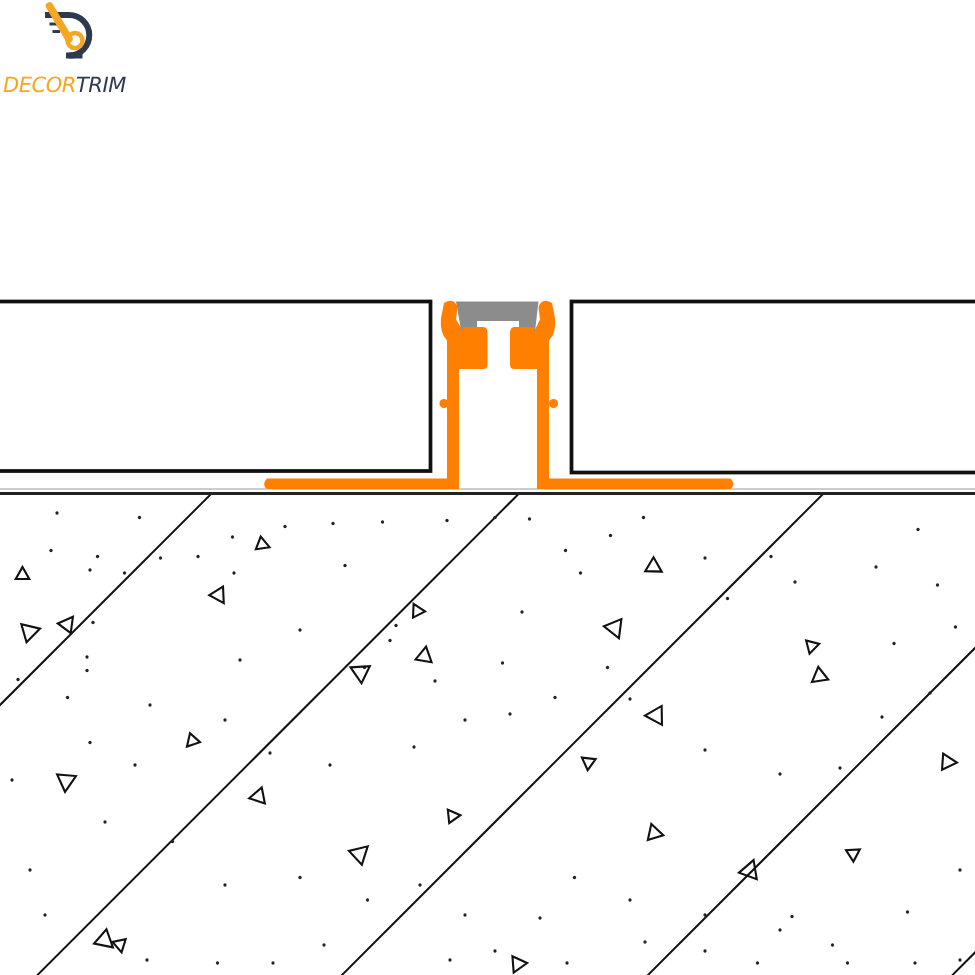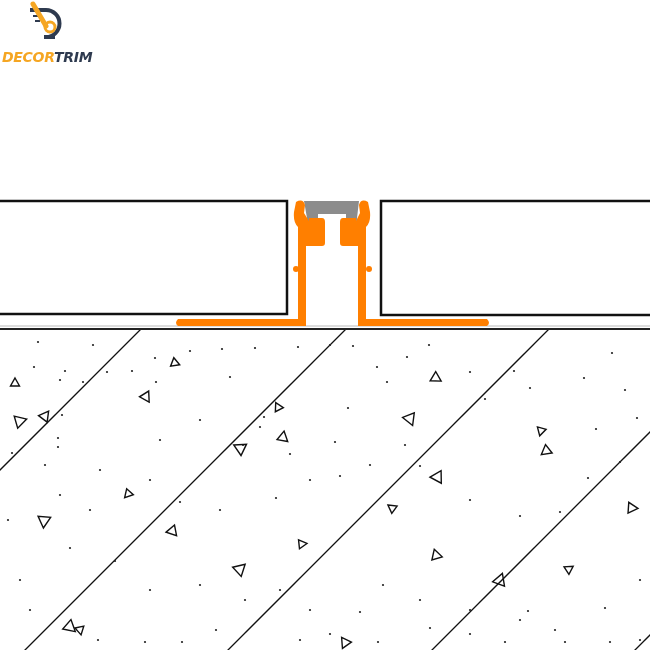--- a/index.html
+++ b/index.html
@@ -1,19 +1,19 @@
 <!DOCTYPE html>
 <html><head>
 <meta charset="utf-8">
 <style>
   html,body{margin:0;padding:0;background:#fff;}
   body{width:650px;height:650px;overflow:hidden;position:relative;font-family:"DejaVu Sans",sans-serif;}
   #canvas{position:absolute;left:0;top:0;}
   .logo{position:absolute;left:0;top:0;width:100px;height:70px;}
-  .logo-text{position:absolute;left:2px;top:49px;font-family:"DejaVu Sans",sans-serif;font-weight:bold;font-style:italic;font-size:14px;letter-spacing:-0.3px;white-space:nowrap;text-align:right;}
+  .logo-text{position:absolute;left:2px;top:49px;font-family:"DejaVu Sans",sans-serif;font-weight:normal;font-style:italic;font-size:14px;letter-spacing:-0.3px;white-space:nowrap;text-align:right;}
   .logo-text .a{color:#f5a623;}
   .logo-text .b{color:#2e3a4f;}
 </style>
 </head>
 <body>
 
 <div class="logo">
   <svg width="100" height="50" viewBox="0 0 100 50" style="position:absolute;left:0;top:0;">
     <path d="M46 10 A13 13 0 1 1 46 37" fill="none" stroke="#2e3a4f" stroke-width="4"></path>
     <line x1="30" y1="10" x2="46" y2="10" stroke="#2e3a4f" stroke-width="4"></line>

